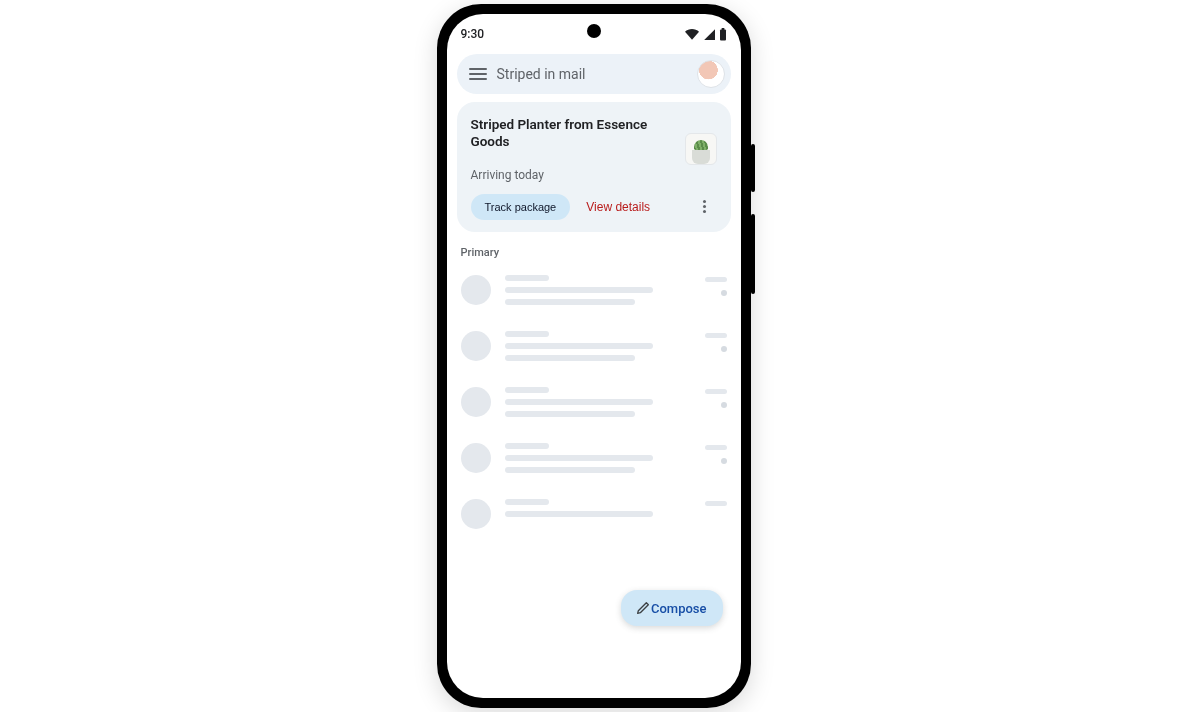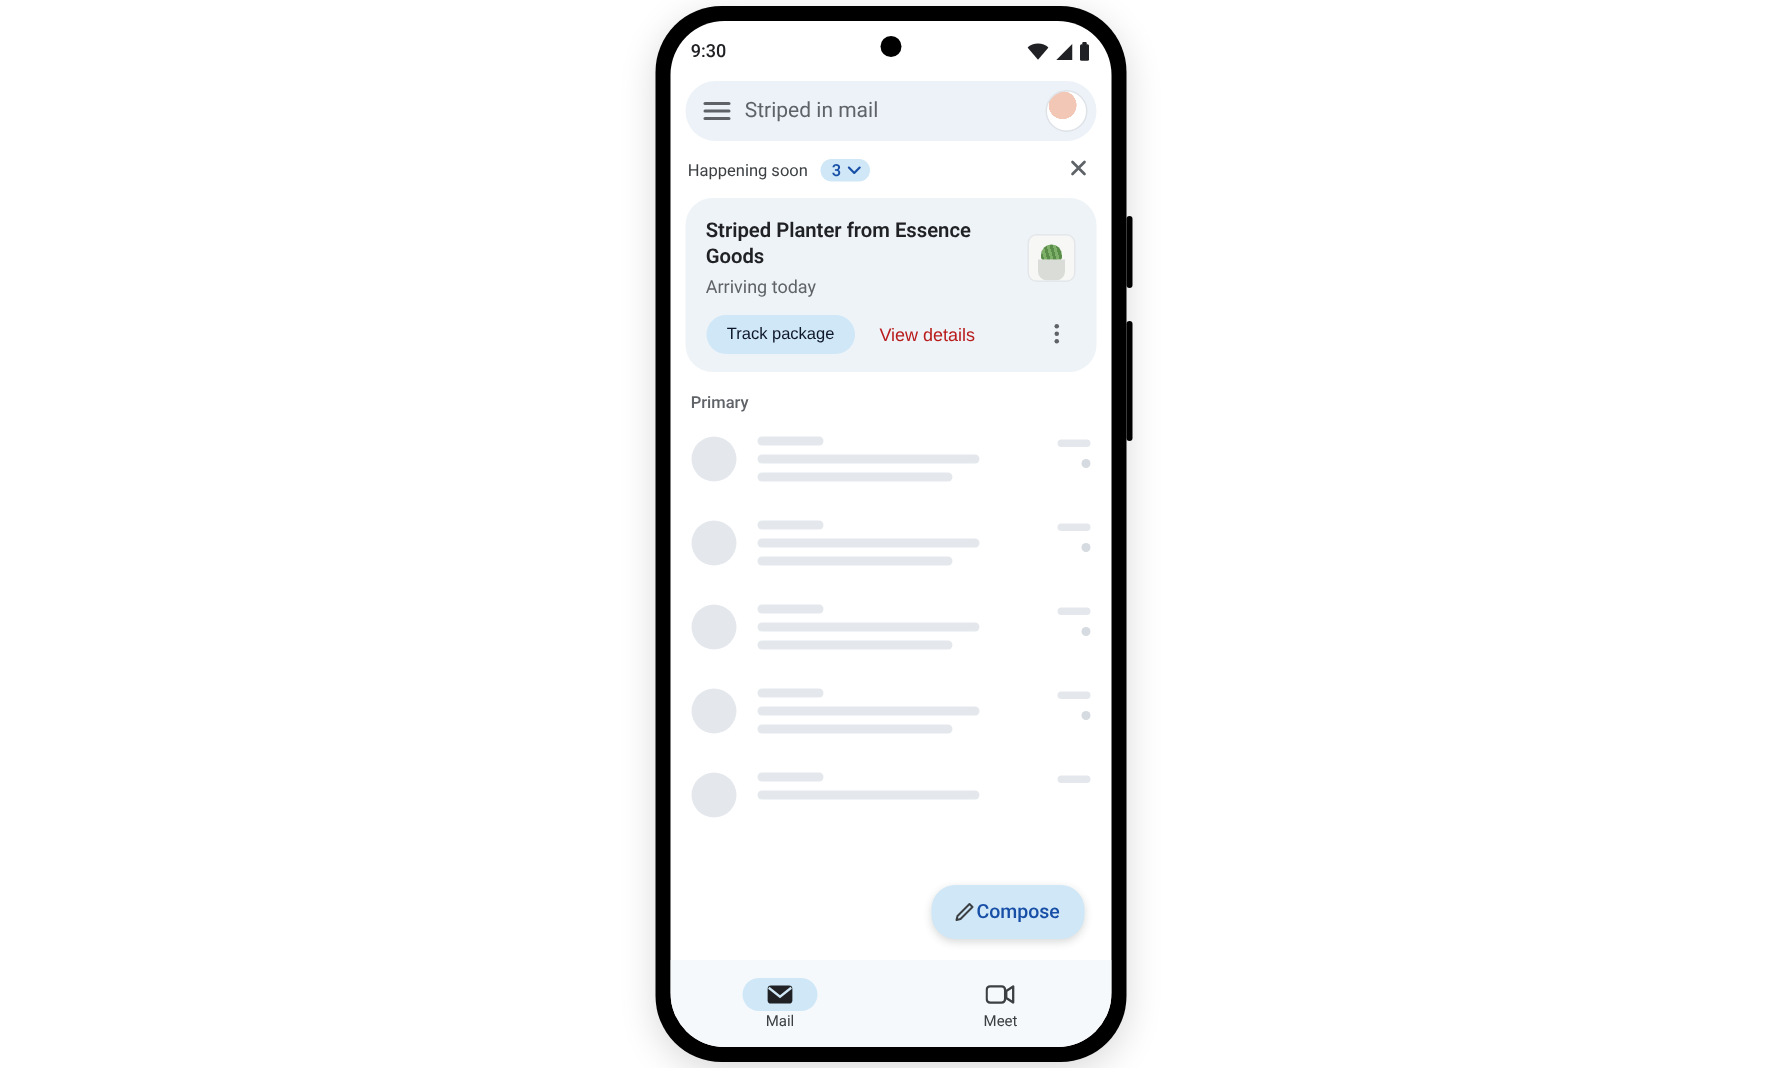--- a/index.html
+++ b/index.html
@@ -112,21 +112,21 @@
   
   .card {
     margin: 4px 10px 12px;
     background:#eef3f7;
     border-radius: 18px;
     padding: 14px 14px 12px;
   }
   .card-top { display:flex; gap:10px; align-items:center; }
   .card-text { flex:1; }
   .card-title { font-size:13.5px; font-weight:600; color:#202124; line-height:1.25; }
-  .card-sub { font-size:12px; color:#5f6368; margin-top:4px; }
+  .card-sub { font-size:12px; color:#5f6368; margin-top:18px; }
   .card-thumb {
     width:30px; height:30px; border-radius:6px;
     background: linear-gradient(#f7f7f5,#f7f7f5);
     display:flex; align-items:flex-end; justify-content:center;
     border:1px solid #e4e7ea;
     overflow:hidden;
   }
   .plant-pot {
     width:18px; height:14px;
     background:#d9dcd7;
@@ -233,36 +233,20 @@
       <div class="searchbar">
         <div class="hamburger">
           <span></span>
             <span></span>
             <span></span>
         </div>
         <div class="search-text">Striped in mail</div>
         <div class="avatar"></div>
       </div>
 
-      <div class="hs-row">
-        <span>Happening soon</span>
-        <span class="hs-chip">
-          <span>3</span>
-          <span>
-            <svg width="9" height="9" viewBox="0 0 10 10">
-                <path d="M1 3 L5 7 L9 3" stroke="#174ea6" stroke-width="1.6" fill="none" stroke-linecap="round" stroke-linejoin="round"></path>
-              </svg>
-          </span>
-        </span>
-        <span class="hs-close">
-          <svg width="12" height="12" viewBox="0 0 12 12">
-              <path d="M2 2 L10 10 M10 2 L2 10" stroke="#5f6368" stroke-width="1.8" stroke-linecap="round"></path>
-            </svg>
-        </span>
-      </div>
 
       <div class="card">
         <div class="card-top">
           <div class="card-text">
             <div class="card-title">Striped Planter from Essence Goods</div>
             <div class="card-sub">Arriving today</div>
           </div>
           <div class="card-thumb">
             <div class="plant-pot"></div>
           </div>
@@ -343,40 +327,16 @@
 
       <div class="compose">
         <span>
           <svg width="16" height="16" viewBox="0 0 24 24">
               <path fill="none" stroke="#3c4043" stroke-width="2" stroke-linecap="round" stroke-linejoin="round" d="M4 20 L8 19 L20 7 L17 4 L5 16 Z"></path>
             </svg>
         </span>
         <span>Compose</span>
       </div>
 
-      <div class="bottomnav">
-        <div class="navitem">
-          <div class="nav-pill active">
-            <span>
-              <svg width="18" height="14" viewBox="0 0 24 18">
-                  <rect x="1" y="1" width="22" height="16" rx="3" fill="#202124"></rect>
-                  <path d="M2 3 L12 11 L22 3" stroke="#cfe7f7" stroke-width="2" fill="none"></path>
-                </svg>
-            </span>
-          </div>
-          <span>Mail</span>
-        </div>
-        <div class="navitem">
-          <div class="nav-pill">
-            <span>
-              <svg width="20" height="14" viewBox="0 0 26 18">
-                  <rect x="1" y="2" width="16" height="14" rx="3" fill="none" stroke="#3c4043" stroke-width="2"></rect>
-                  <path d="M18 6 L24 2 L24 16 L18 12 Z" fill="none" stroke="#3c4043" stroke-width="2" stroke-linejoin="round"></path>
-                </svg>
-            </span>
-          </div>
-          <span>Meet</span>
-        </div>
-      </div>
 
     </div>
   </div>
 </div>
 
 </body></html>

